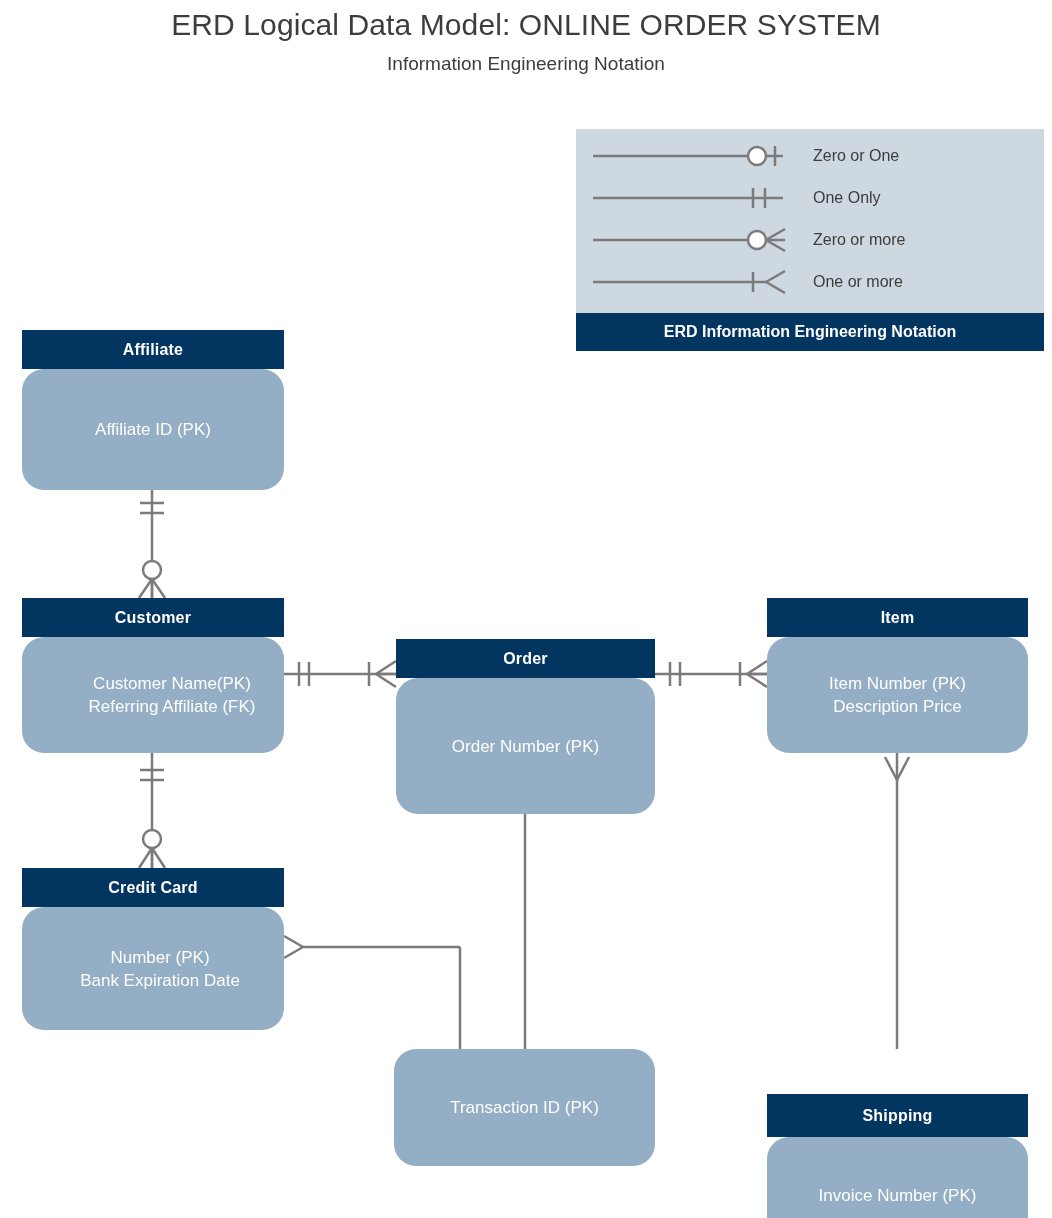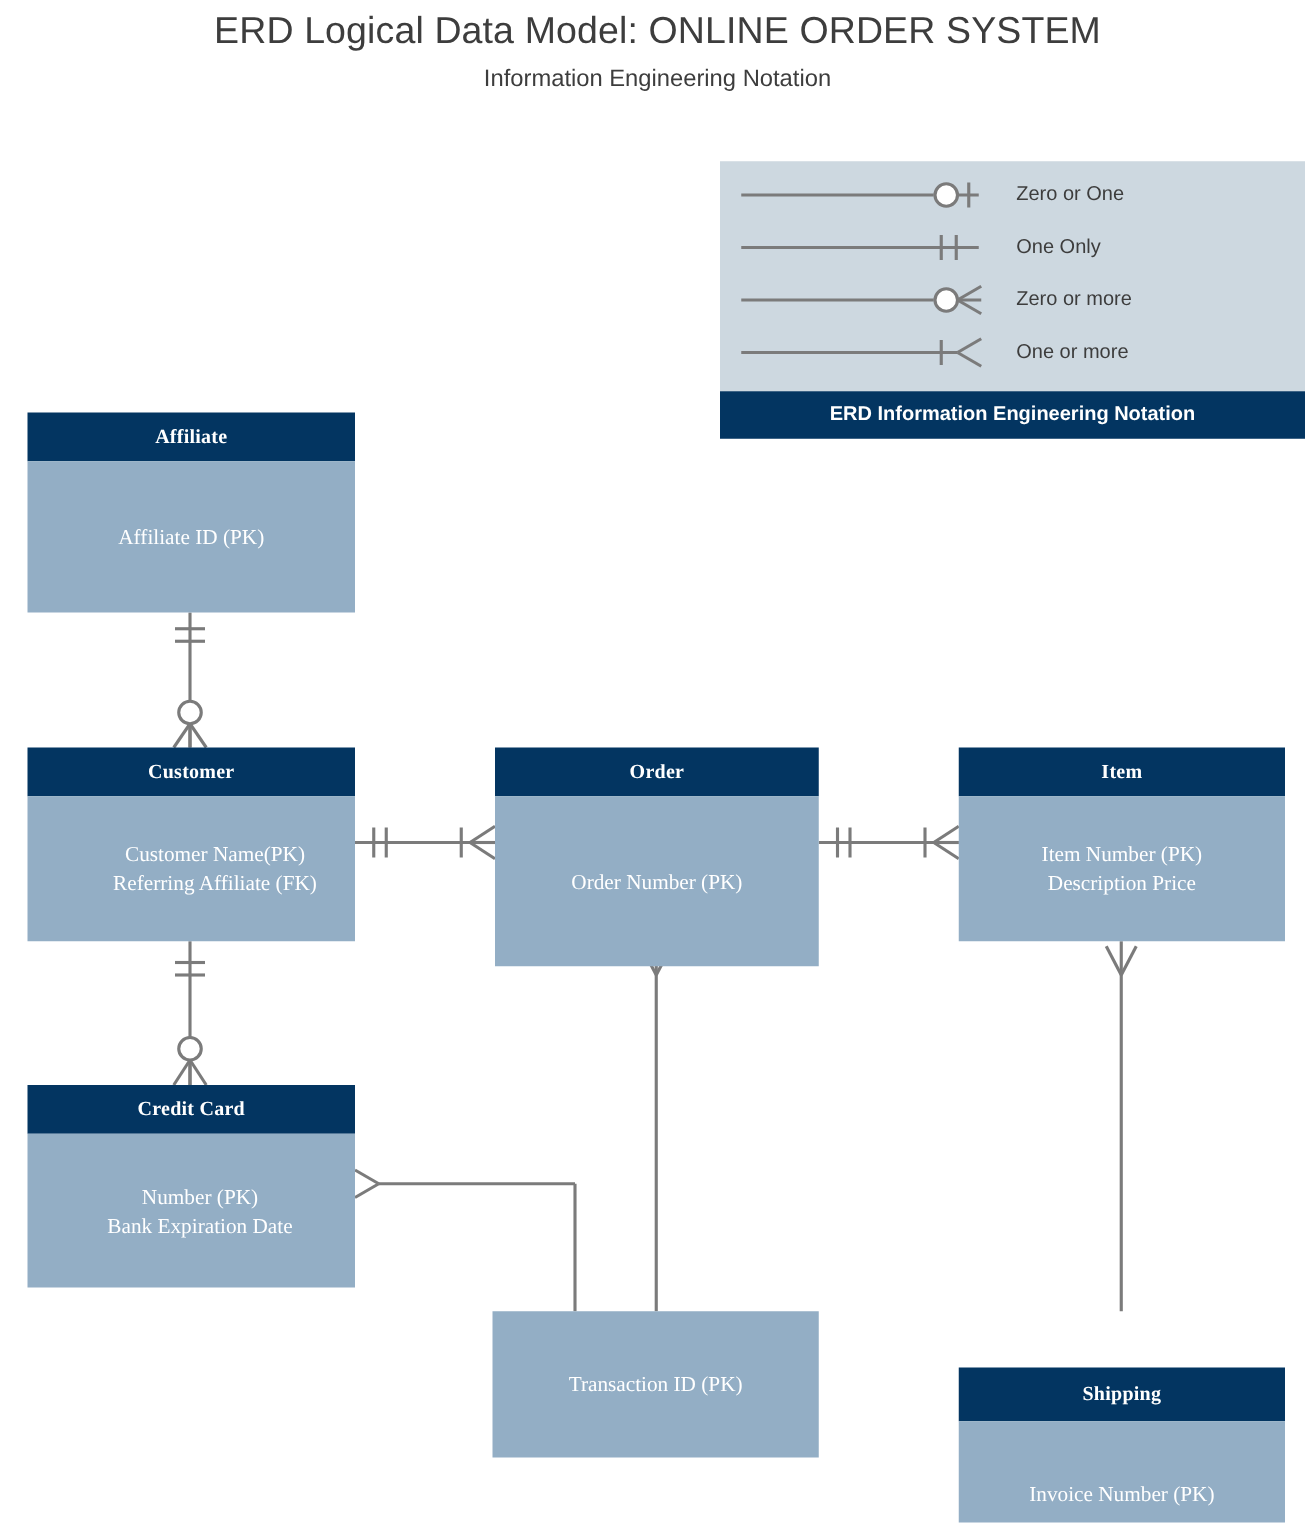--- a/index.html
+++ b/index.html
@@ -50,21 +50,20 @@
     width: 1052px;
     height: 1218px;
     z-index: 1;
   }
 
   
   .entity {
     position: absolute;
     z-index: 2;
     box-sizing: border-box;
-    font-family: Liberation Serif, serif;
   }
   .entity-header {
     height: 39px;
     line-height: 39px;
     text-align: center;
     color: #ffffff;
     font-size: 16px;
     font-weight: bold;
     letter-spacing: 0.2px;
     white-space: nowrap;
@@ -73,20 +72,21 @@
   .entity-body {
     display: flex;
     flex-direction: column;
     justify-content: center;
     text-align: center;
     color: #ffffff;
     font-size: 17px;
     line-height: 23px;
     padding: 4px 6px;
     box-sizing: border-box;
+    border-radius: 22px;
   }
   .entity-attr {
     white-space: nowrap;
   }
 
   
   #legend {
     position: absolute;
     left: 576px;
     top: 129px;
@@ -208,21 +208,21 @@
 
 <div class="entity" style="left:22px; top:598px; width:262px; height:155px;">
   <div class="entity-header" style="background:#033561;">Customer</div>
   <div class="entity-body" style="background:#93aec5; height:116px;padding-left:44px;">
     <div class="entity-attr">Customer Name(PK)</div>
     <div class="entity-attr">Referring Affiliate (FK)</div>
   </div>
 </div>
 
 <div class="entity" style="left:396px; top:598px; width:259px; height:155px;">
-  <div class="entity-header" style="background:#033561;">Order</div>
+  <div class="entity-header" style="background:#033561;margin-top:41px;">Order</div>
   <div class="entity-body" style="background:#93aec5; height:136px;">
     <div class="entity-attr">Order Number (PK)</div>
   </div>
 </div>
 
 <div class="entity" style="left:767px; top:598px; width:261px; height:155px;">
   <div class="entity-header" style="background:#033561;">Item</div>
   <div class="entity-body" style="background:#93aec5; height:116px;">
     <div class="entity-attr">Item Number (PK)</div>
     <div class="entity-attr">Description Price</div>

